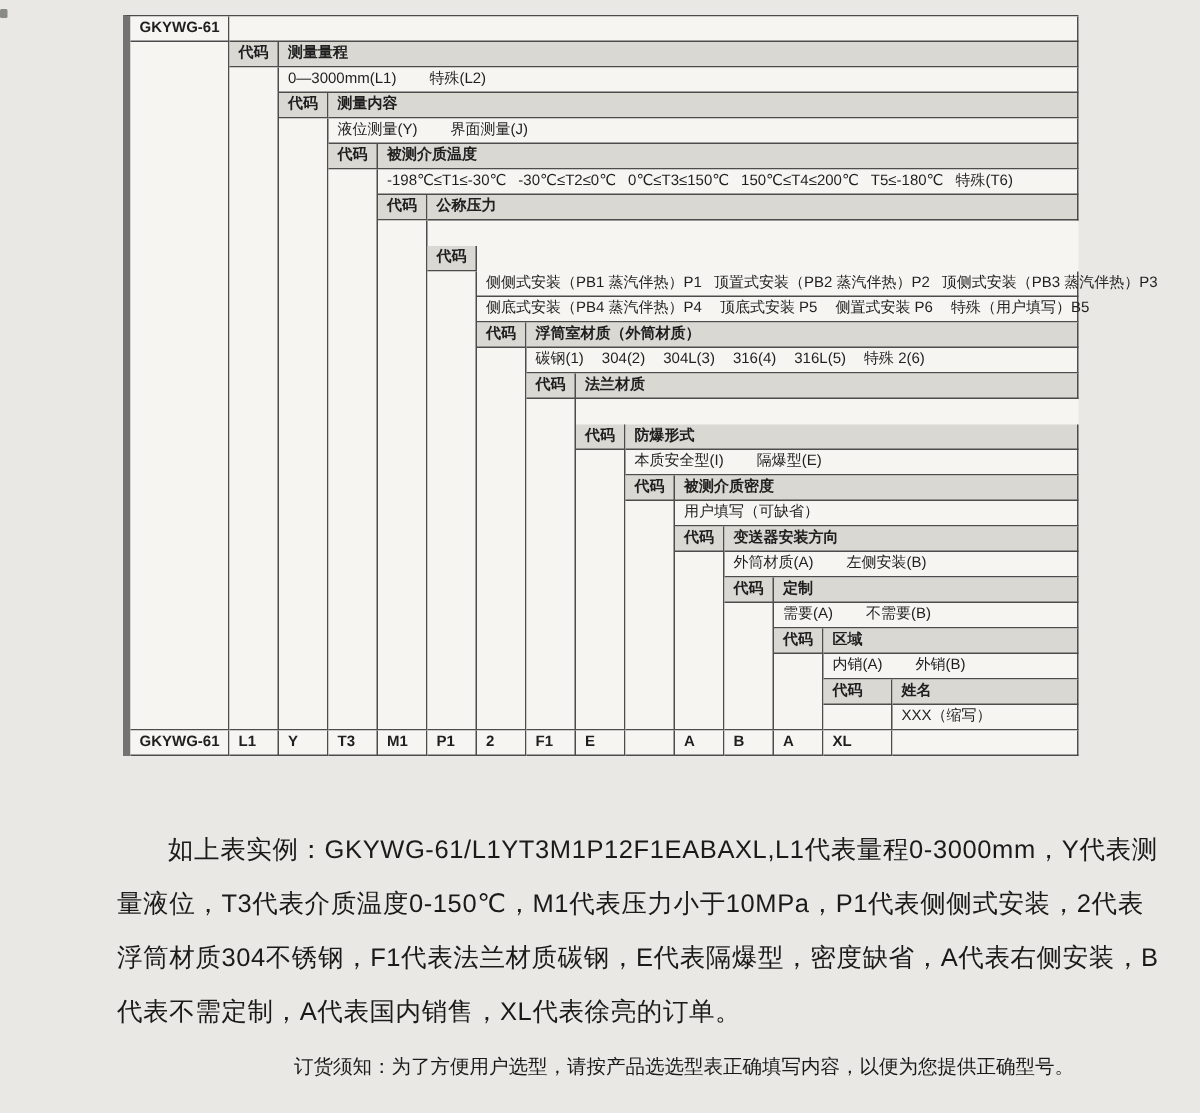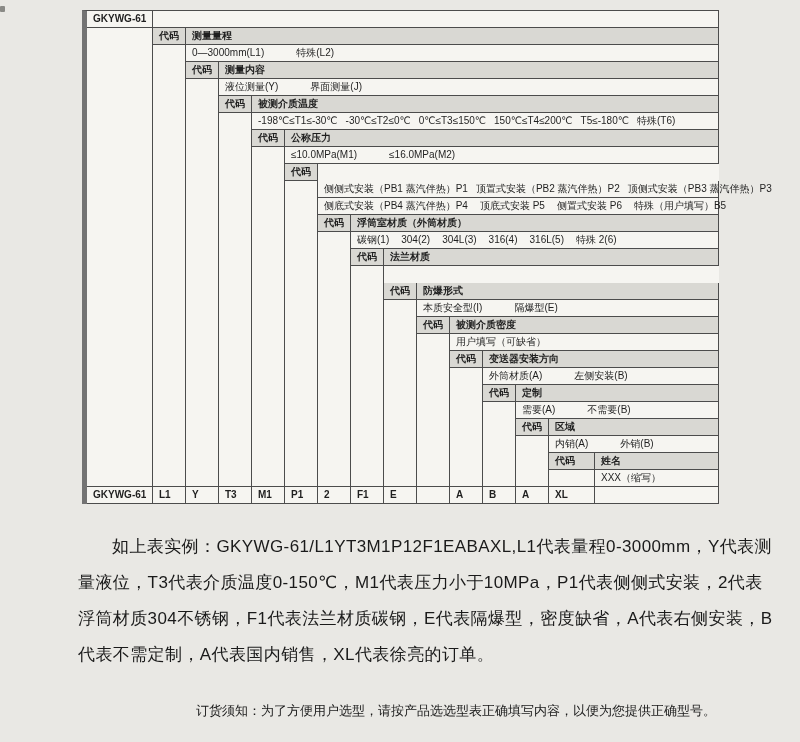--- a/index.html
+++ b/index.html
@@ -32,26 +32,26 @@
     white-space:nowrap;
     overflow:visible;
     box-sizing:border-box;
   }
   .hdr{background:#d9d8d3;font-weight:bold;}
   .code{background:#d9d8d3;font-weight:bold;}
   .optc{background:#f6f5f1;}
   .spacer{background:#f6f5f1;padding:0;}
   .modelc{background:#f6f5f1;font-weight:bold;}
   .resultc{background:#f6f5f1;font-weight:bold;}
-  .o{margin-right:32px;}
+  .o{margin-right:22px;}
   .dense .o{margin-right:8px;}
   .semi .o{margin-right:12px;}
   
   .example{
-    position:absolute;left:78px;top:529px;width:692px;
+    position:absolute;left:78px;top:549px;width:692px;
     font-size:17px;line-height:36px;color:#1a1a1a;
     letter-spacing:0.4px;
   }
   .example .ln{white-space:nowrap;}
   .example .ln.first{text-indent:34px;}
   .order-note{
     position:absolute;left:196px;top:702px;width:560px;
     font-size:13px;line-height:18px;color:#1a1a1a;
     white-space:nowrap;
   }
@@ -88,23 +88,20 @@
 
     <div class="code" style="grid-area:6/4/7/5">代码</div>
     <div class="hdr" style="grid-area:6/5/7/16">被测介质温度</div>
     <div class="optc dense" style="grid-area:7/5/8/16">
       <span class="o">-198℃≤T1≤-30℃</span><span class="o">-30℃≤T2≤0℃</span><span class="o">0℃≤T3≤150℃</span><span class="o">150℃≤T4≤200℃</span><span class="o">T5≤-180℃</span><span class="o">特殊(T6)</span>
     </div>
     <div class="spacer" style="grid-area:7/4/29/5"></div>
 
     <div class="code" style="grid-area:8/5/9/6">代码</div>
     <div class="hdr" style="grid-area:8/6/9/16">公称压力</div>
-    <div class="optc" style="grid-area:9/6/10/16">
-      <span class="o">≤10.0MPa(M1)</span><span class="o">≤16.0MPa(M2)</span>
-    </div>
     <div class="spacer" style="grid-area:9/5/29/6"></div>
 
     <div class="code" style="grid-area:10/6/11/7">代码</div>
     <div class="optc dense" style="grid-area:11/7/12/16">
       <span class="o">侧侧式安装（PB1 蒸汽伴热）P1</span><span class="o">顶置式安装（PB2 蒸汽伴热）P2</span><span class="o">顶侧式安装（PB3 蒸汽伴热）P3</span>
     </div>
     <div class="optc semi" style="grid-area:12/7/13/16">
       <span class="o">侧底式安装（PB4 蒸汽伴热）P4</span><span class="o">顶底式安装 P5</span><span class="o">侧置式安装 P6</span><span class="o">特殊（用户填写）B5</span>
     </div>
     <div class="spacer" style="grid-area:11/6/29/7"></div>

